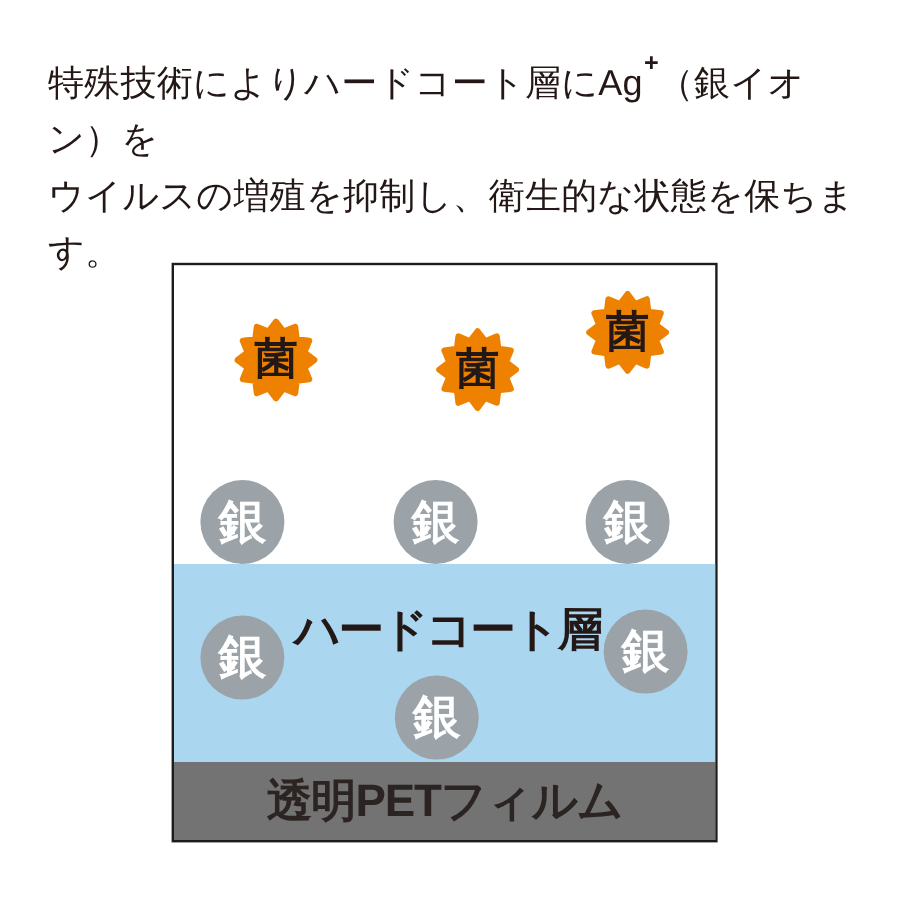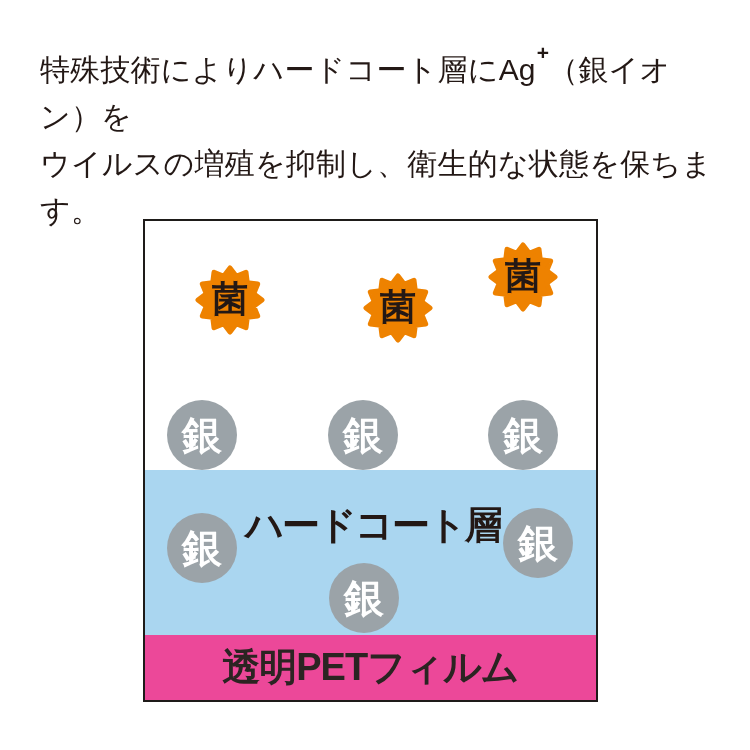--- a/index.html
+++ b/index.html
@@ -53,21 +53,21 @@
     width: 451px;
     height: 165px;
     background: #aad6f0;
   }
   .layer-gray {
     position: absolute;
     left: 0;
     top: 414px;
     width: 451px;
     height: 65px;
-    background: #ec4899;
+    background: #737373;
     display: flex;
     align-items: center;
     justify-content: center;
   }
   .pet-label {
     color: #2b2422;
     font-size: 38px;
     font-weight: 700;
     letter-spacing: -1px;
     white-space: nowrap;

